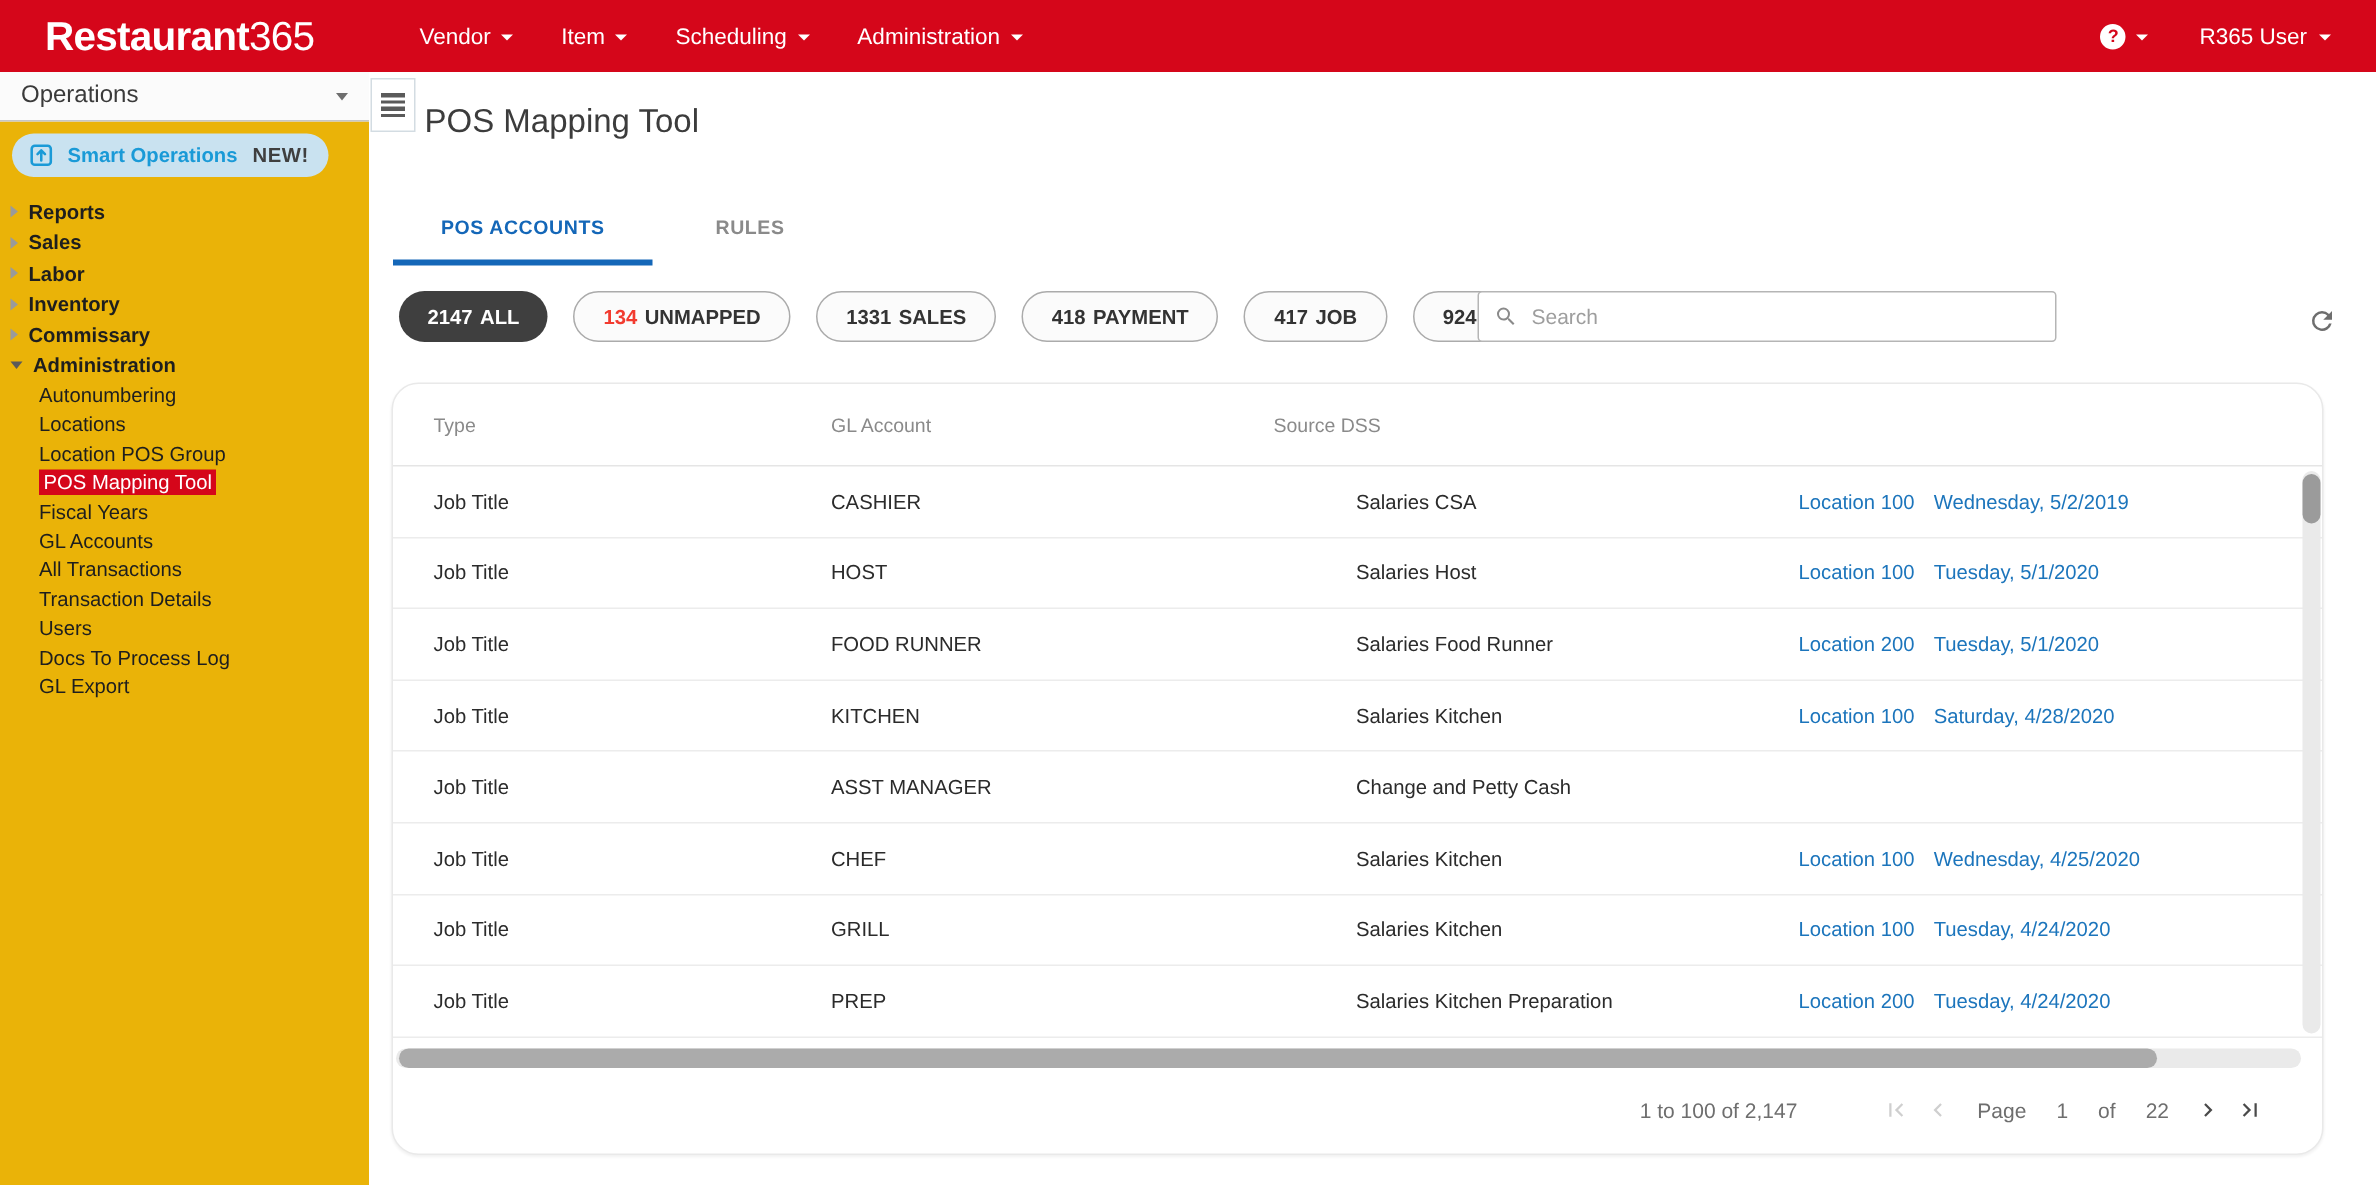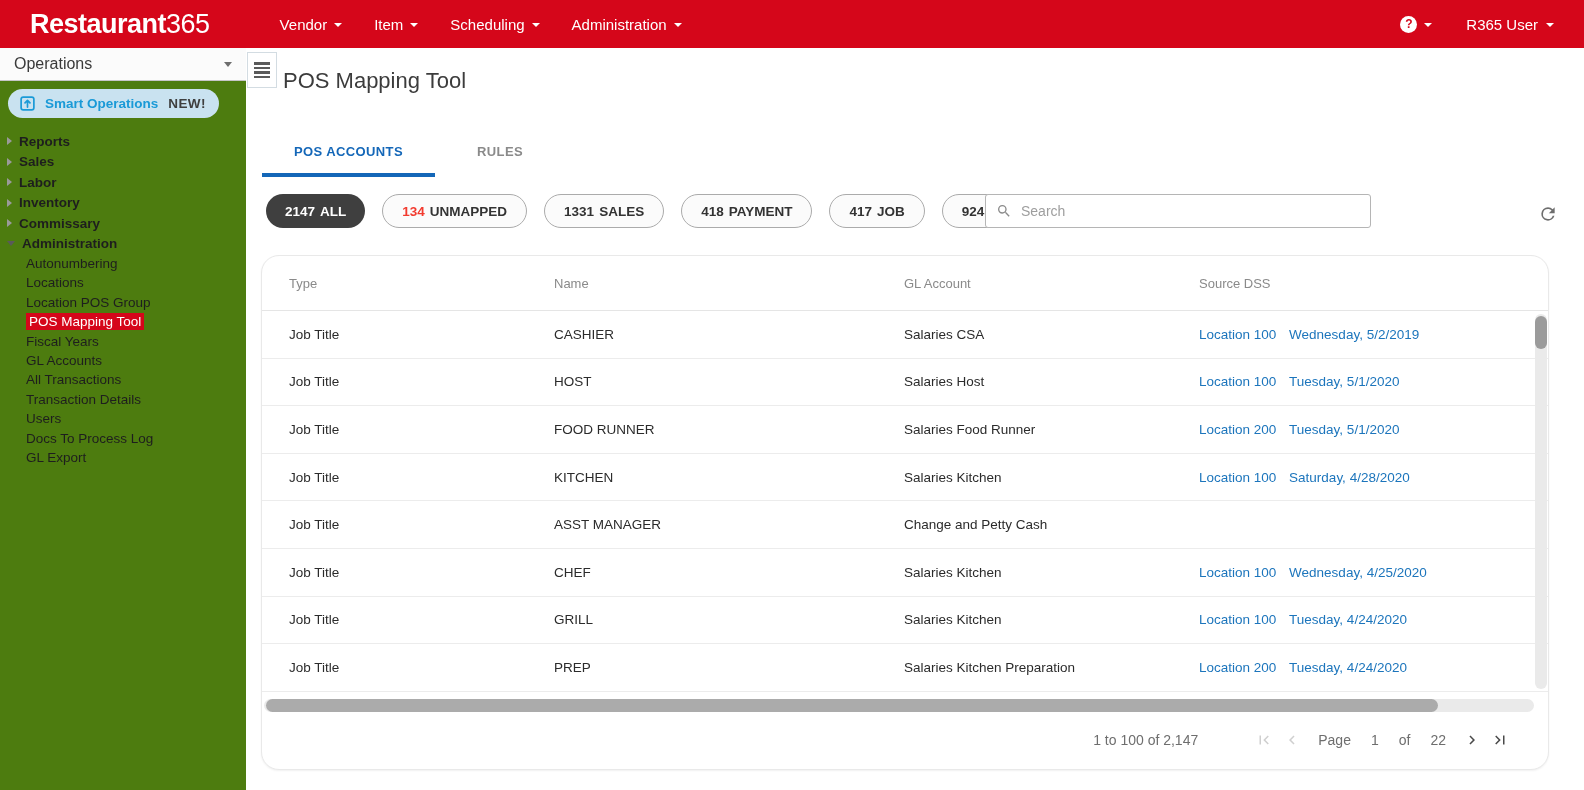--- a/index.html
+++ b/index.html
@@ -17,21 +17,21 @@
                  display:flex; align-items:center; gap:7px; cursor:pointer; }
   .caret-w { width:0; height:0; border-left:4px solid transparent; border-right:4px solid transparent;
              border-top:4px solid #fff; margin-top:2px; }
   .topbar-right { margin-left:auto; display:flex; align-items:center; margin-right:30px; gap:34px; }
   .help-wrap { display:flex; align-items:center; gap:7px; cursor:pointer; }
   .help-circle { width:17px; height:17px; border-radius:50%; background:#fff; color:#D5061A;
                  font-weight:700; font-size:12px; display:flex; align-items:center; justify-content:center; }
   .user-wrap { display:flex; align-items:center; gap:8px; color:#fff; font-size:15px; cursor:pointer; }
 
   
-  .sidebar { position:absolute; left:0; top:48px; width:246px; height:742px; background:#4d7c0f; }
+  .sidebar { position:absolute; left:0; top:48px; width:246px; height:742px; background:#eab308; }
   .sidebar-header { height:33px; background:#FBFBFB; border-bottom:1px solid #C6C6C6;
                     display:flex; align-items:center; padding:0 14px; cursor:pointer; }
   .sidebar-header .module { flex:1; font-size:16px; color:#3A3A3A; }
   .caret-g { width:0; height:0; border-left:4px solid transparent; border-right:4px solid transparent;
              border-top:5px solid #6E6E6E; }
   .smart-pill { margin:8px 0 0 8px; width:211px; height:29px; border-radius:15px; background:#C9E2F0;
                 display:flex; align-items:center; padding-left:11px; gap:9px; cursor:pointer; }
   .smart-label { color:#1A9AD7; font-weight:700; font-size:13.5px; }
   .smart-badge { color:#3F3F3F; font-weight:700; font-size:13.5px; letter-spacing:0.4px; margin-left:1px; }
   .tree { margin-top:13px; }
@@ -273,21 +273,20 @@
 
   <div class="refresh-btn">
     <svg width="20" height="20" viewBox="0 0 24 24" fill="#6E6E6E">
       <path d="M17.65 6.35A7.96 7.96 0 0 0 12 4a8 8 0 1 0 7.73 10h-2.08A6 6 0 1 1 12 6c1.66 0 3.14.69 4.22 1.78L13 11h7V4l-2.35 2.35z"></path>
     </svg>
   </div>
 
   <div class="table-card">
     <div class="thead">
       <div class="col-type">Type</div>
-      <div class="col-name">Name</div>
       <div class="col-gl">GL Account</div>
       <div class="col-src">Source DSS</div>
     </div>
 
     <div class="trow">
       <div class="col-type">Job Title</div>
       <div class="col-name">CASHIER</div>
       <div class="col-gl">Salaries CSA</div>
       <div class="col-src">
         <span class="src-link">Location 100</span>

